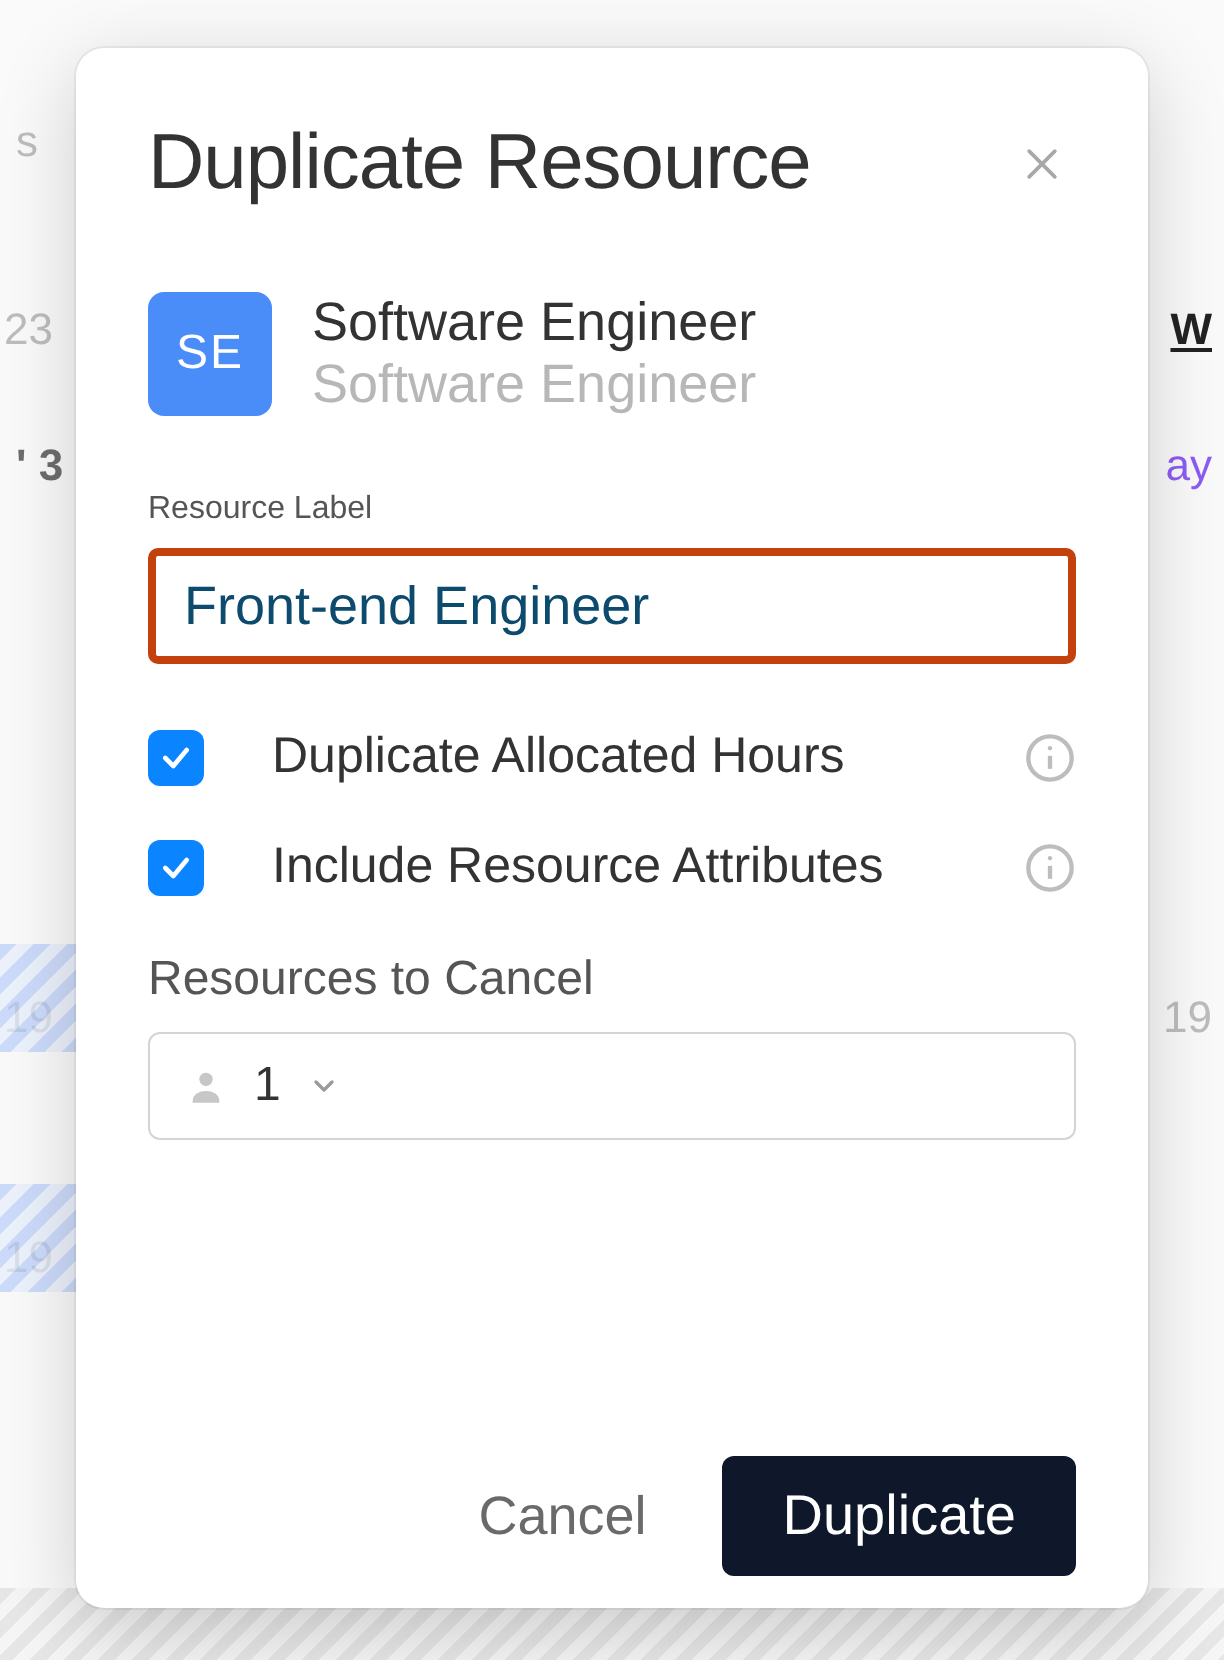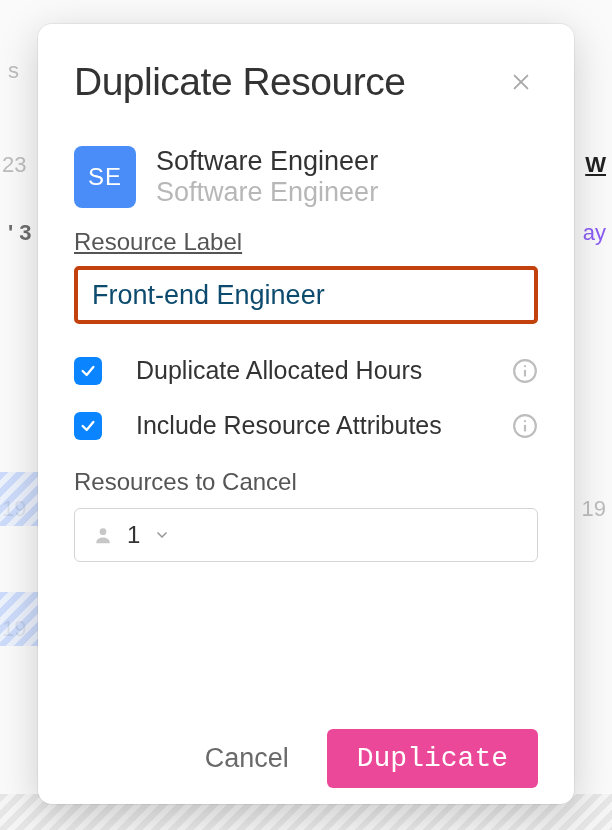--- a/index.html
+++ b/index.html
@@ -66,40 +66,40 @@
     display:flex; align-items:center; justify-content:center;
     color:#a8a8a8;
     cursor:pointer;
     background:none; border:none;
     font-size: 0;
   }
   .close-btn svg { width: 22px; height: 22px; }
 
   .resource-card {
     display:flex; align-items:center; gap:20px;
-    margin-bottom: 20px;
+    margin-bottom: 38px;
   }
   .avatar {
     width:62px; height:62px; border-radius:8px;
     background:#4b8df8;
     color:#ffffff;
     font-size:24px; font-weight:500;
     display:flex; align-items:center; justify-content:center;
     letter-spacing:1px;
   }
   .resource-names { display:flex; flex-direction:column; }
   .resource-name {
     font-size:27px; color:#333333;
   }
   .resource-sub {
     font-size:27px; color:#b7b7b7;
   }
 
   .field-label {
-    font-size:24px; color:#555555; margin-bottom:10px;text-decoration:underline;
+    font-size:16px; color:#555555; margin-bottom:10px;
   }
 
   .text-input {
     width:100%; height:58px;
     border:4px solid #c2410c;
     border-radius:5px;
     padding: 0 14px;
     font-size:27px;
     color:#0c4a6e;
     outline:none;
@@ -148,26 +148,26 @@
     display:flex; justify-content:flex-end; align-items:center; gap:34px;
   }
   .btn-cancel {
     background:none; border:none;
     font-size:27px; color:#6a6a6a;
     cursor:pointer;
     padding: 10px 4px;
     font-family:inherit;
   }
   .btn-primary {
-    background:#ec4899;
+    background:#0f172a;
     border:none; border-radius:6px;
     color:#ffffff; font-size:28px;
     padding: 14px 30px;
     cursor:pointer;
-    font-family:Liberation Mono, monospace;
+    font-family:Liberation Sans, sans-serif;
   }
 </style>
 </head>
 <body>
 
 <div class="bg">
   <span class="bg-s">s</span>
   <span class="bg-23">23</span>
   <span class="bg-3">' 3</span>
   <span class="bg-w">W</span>

